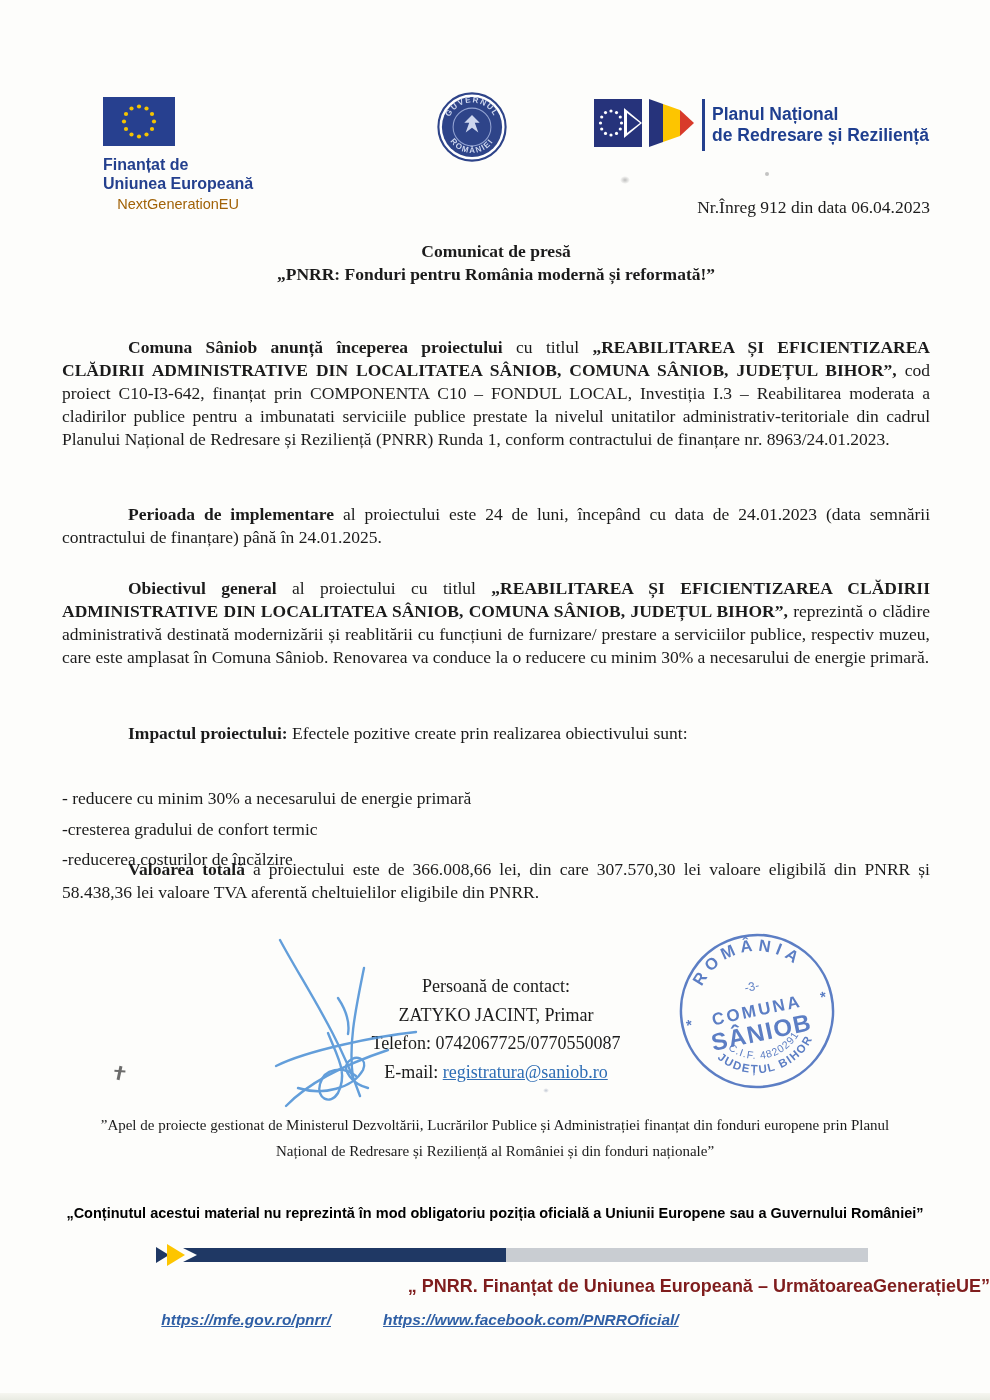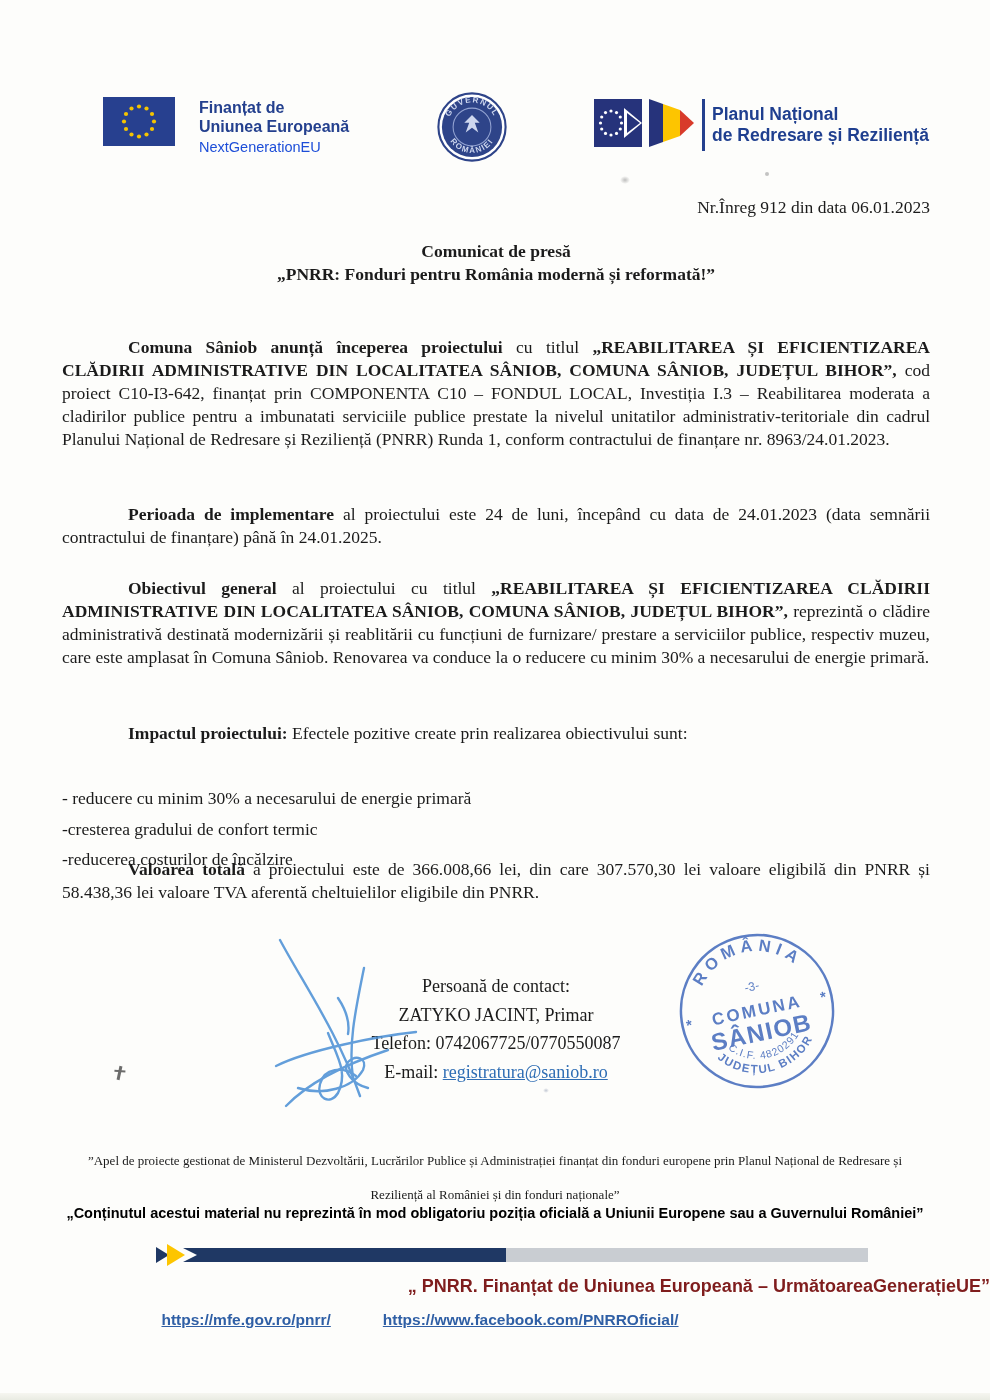--- a/index.html
+++ b/index.html
@@ -1,48 +1,48 @@
 <!DOCTYPE html>
 <html><head>
 <meta charset="utf-8">
 <style>
   html,body{margin:0;padding:0;background:#9a9a9a;}
   #page{position:relative;width:990px;height:1400px;margin:0 auto;background:#fdfdfb;overflow:hidden;
         font-family:"Liberation Serif",serif;color:#1b1b1b;}
   .abs{position:absolute;}
   
-  #eu-block{left:103px;top:97px;display:flex;gap:24px;align-items:flex-start;}
+  #eu-block{left:103px;top:97px;display:flex;gap:4px;align-items:flex-start;flex-direction:column;}
   .eu-text{font-family:"Liberation Sans",sans-serif;line-height:19px;padding-top:1px;}
   .eu-text .l1,.eu-text .l2{font-weight:bold;color:#24408e;font-size:16px;}
-  .eu-text .l3{font-size:14.5px;color:#1d4ed8;margin-top:2px;}
+  .eu-text .l3{font-size:14.5px;color:#a16207;margin-top:2px;text-align:center;}
   #pnrr-block{left:594px;top:99px;display:flex;align-items:center;gap:7px;}
   .pnrr-divider{width:3px;height:52px;background:#24408e;}
   .pnrr-text{font-family:"Liberation Sans",sans-serif;font-weight:bold;color:#1f3f8f;
              font-size:17.5px;line-height:21px;white-space:nowrap;}
   
   .para{left:62px;width:868px;font-size:17.5px;line-height:23px;text-align:justify;}
   .ind{text-indent:66px;}
   .b{font-weight:bold;}
   #reg-line{right:60px;top:197px;font-size:17.5px;}
   #doc-title{left:62px;top:240px;width:868px;text-align:center;font-weight:bold;
              font-size:17.5px;line-height:23px;}
   #bullets{left:62px;top:751px;width:868px;font-size:17.5px;line-height:30.5px;text-align:left;margin-top:32px;}
   
   #contact{left:62px;top:972px;width:868px;text-align:center;font-size:18px;line-height:28.5px;}
   .email{color:#2e6db4;margin-top:12px;}
   
-  #quote{left:75px;top:1112px;width:840px;text-align:center;font-size:13px;line-height:34px;margin-top:32px;}
+  #quote{left:75px;top:1112px;width:840px;text-align:center;font-size:15px;line-height:26px;}
   #disclaimer{left:0;top:1205px;width:990px;text-align:center;
               font-family:"Liberation Sans",sans-serif;font-weight:600;
               font-size:14.5px;color:#000000;}
   #slogan{left:0;top:1276px;width:990px;text-align:right;
           font-family:Liberation Sans, sans-serif;font-weight:bold;
           font-size:18px;color:#7f1d1d;}
   #links-row{left:0;top:1311px;width:840px;display:flex;justify-content:center;gap:52px;
-             font-family:"Liberation Sans",sans-serif;font-size:15.5px;font-weight:600;}
+             font-family:"Liberation Sans",sans-serif;font-size:15.5px;font-weight:600;font-style:italic;}
   #links-row a{color:#2f5fa5;text-decoration:underline;}
   
   .smudge1{left:620px;top:176px;width:10px;height:8px;border-radius:50%;
            background:radial-gradient(#8a8a8a,transparent 70%);opacity:.55;}
   .smudge2{left:765px;top:172px;width:4px;height:4px;border-radius:50%;background:#8a8a8a;opacity:.5;}
   .smudge3{left:543px;top:1088px;width:6px;height:5px;border-radius:50%;
            background:radial-gradient(#9aa4b8,transparent 70%);opacity:.6;}
   .pen-mark{left:118px;top:1066px;width:3px;height:14px;background:#3c3c3c;
             transform:rotate(12deg);opacity:.75;}
   .pen-mark::after{content:"";position:absolute;left:-4px;top:4px;width:11px;height:2px;
@@ -134,21 +134,21 @@
     <span class="pnrr-divider"></span>
     <span class="pnrr-text">
       <div>Planul Național</div>
       <div>de Redresare și Reziliență</div>
     </span>
   </div>
 
   <div class="abs smudge1"></div>
   <div class="abs smudge2"></div>
 
-  <div class="abs" id="reg-line">Nr.Înreg 912 din data 06.01.2023</div>
+  <div class="abs" id="reg-line">Nr.Înreg 912 din data 06.04.2023</div>
 
   <div class="abs" id="doc-title">
     <div>Comunicat de presă</div>
     <div>„PNRR: Fonduri pentru România modernă și reformată!”</div>
   </div>
 
   <div class="abs para ind" style="top:336px;"><span class="b">Comuna Sâniob anunță începerea proiectului</span><span> cu titlul </span><span class="b">„REABILITAREA ȘI EFICIENTIZAREA CLĂDIRII ADMINISTRATIVE DIN LOCALITATEA SÂNIOB, COMUNA SÂNIOB, JUDEȚUL BIHOR”,</span><span> cod proiect C10-I3-642, finanțat prin COMPONENTA C10 – FONDUL LOCAL, Investiția I.3 – Reabilitarea moderata a cladirilor publice pentru a imbunatati serviciile publice prestate la nivelul unitatilor administrativ-teritoriale din cadrul Planului Național de Redresare și Reziliență (PNRR) Runda 1, conform contractului de finanțare nr. 8963/24.01.2023.</span></div>
 
   <div class="abs para ind" style="top:503px;"><span class="b">Perioada de implementare</span><span> al proiectului este 24 de luni, începând cu data de 24.01.2023 (data semnării contractului de finanțare) până în 24.01.2025.</span></div>
 

